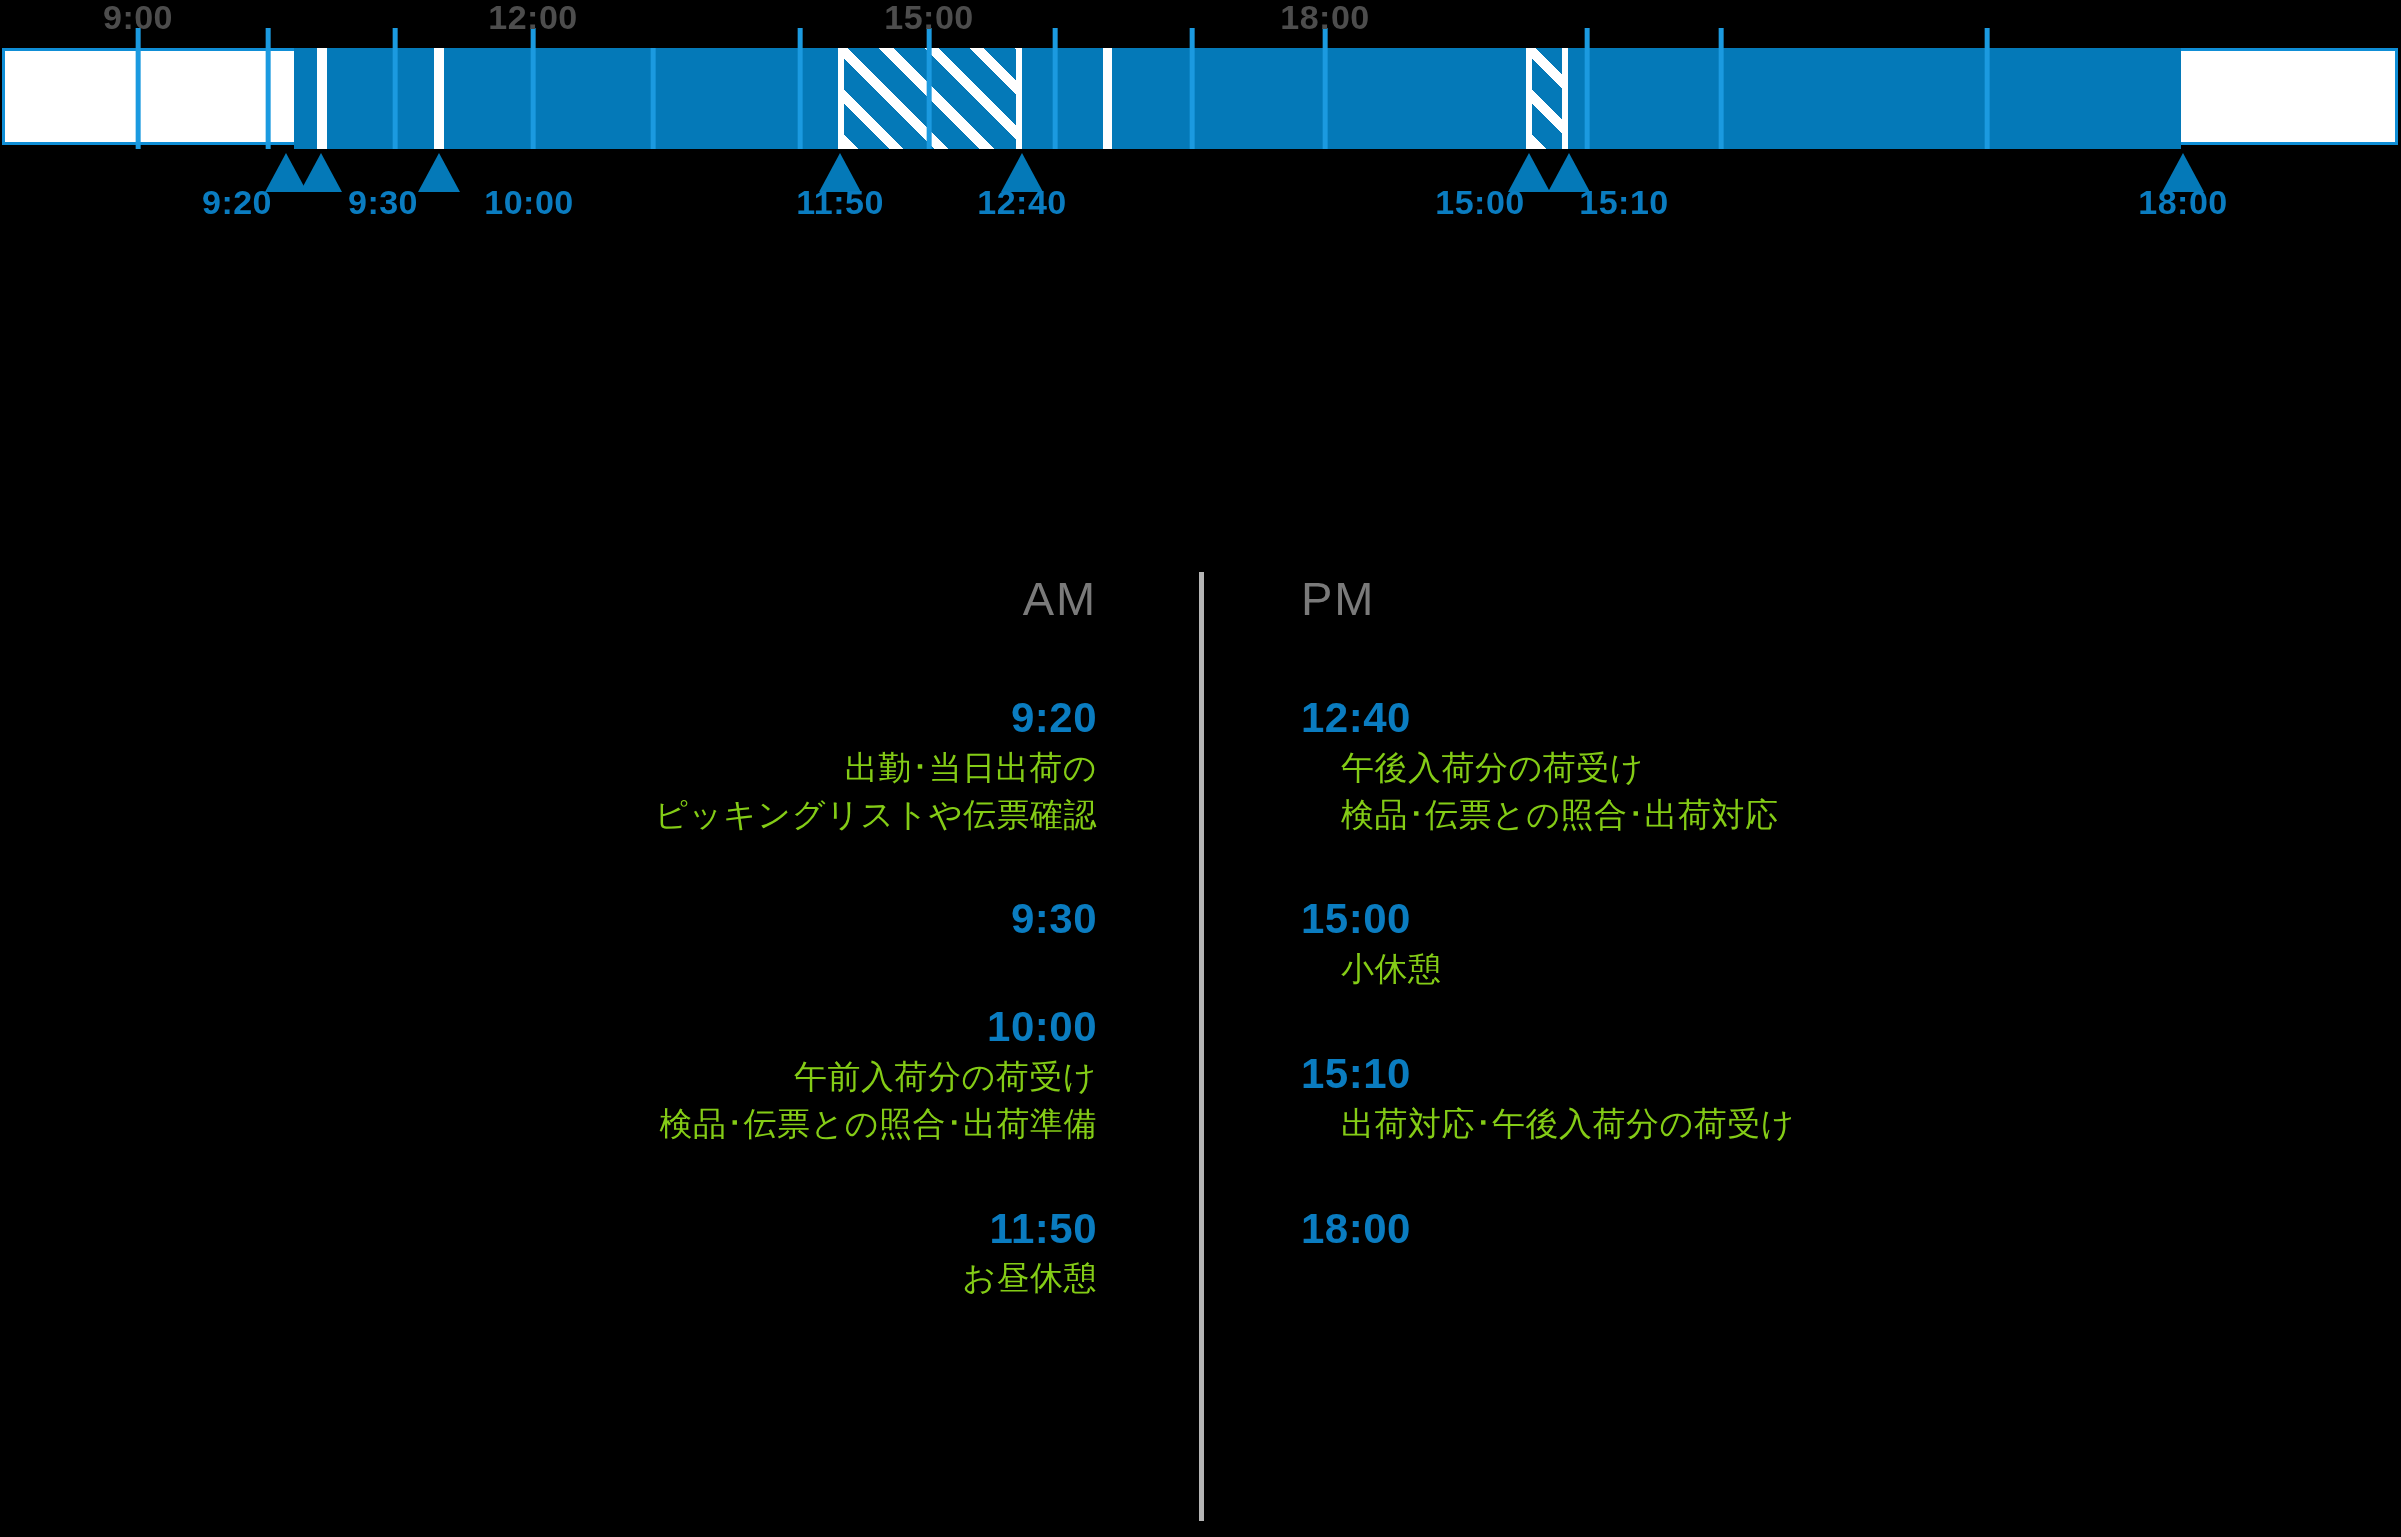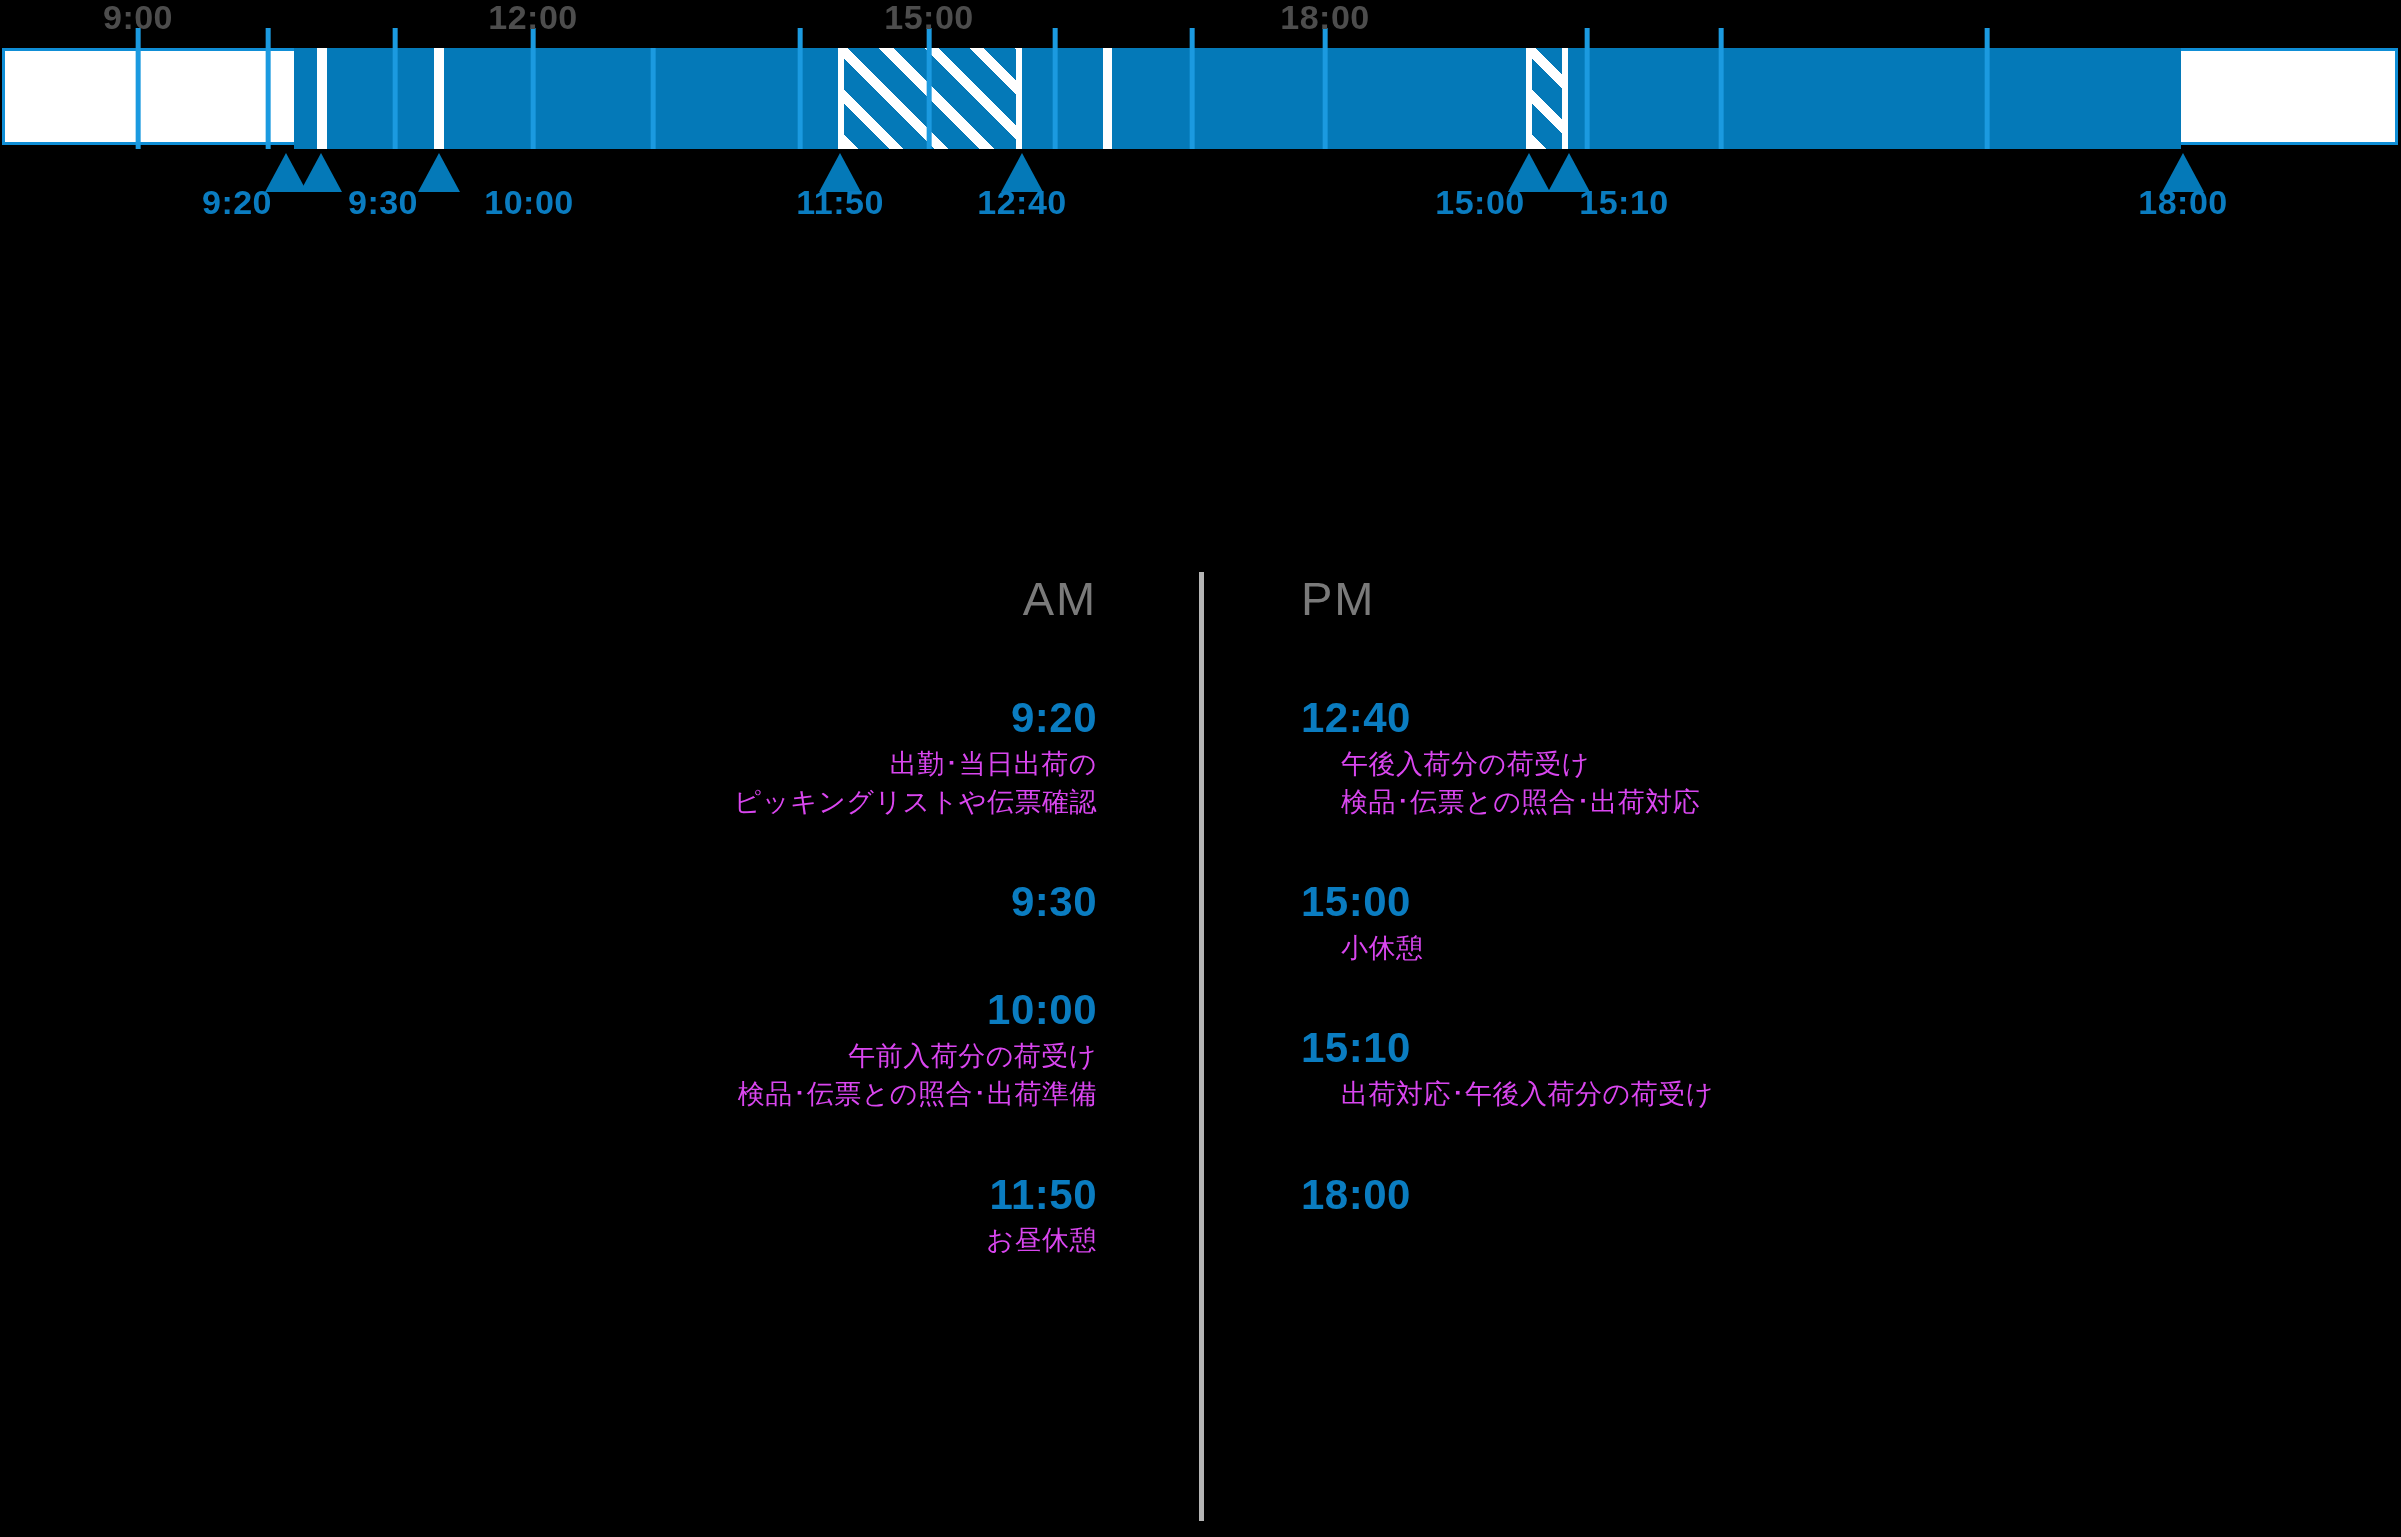--- a/index.html
+++ b/index.html
@@ -91,21 +91,21 @@
     font-size:47px;color:#7a7a7a;font-weight:normal;
     letter-spacing:1.9px;line-height:1;margin-top:17px;margin-bottom:69px;
   }
 
   .entry{margin-bottom:54px;}
   .entry-time{
     font-size:42px;font-weight:bold;color:#0a7cc0;
     line-height:1.28;letter-spacing:0.5px;
   }
   .entry-desc{
-    font-size:27px;color:#d946ef;line-height:1.42;
+    font-size:33px;color:#84cc16;line-height:1.42;
     letter-spacing:0.5px;white-space:pre-line;padding-left:40px;
   }
 </style>
 </head>
 <body>
 
 <div id="timeline">
 
   <div id="bar-outline"></div>
 

